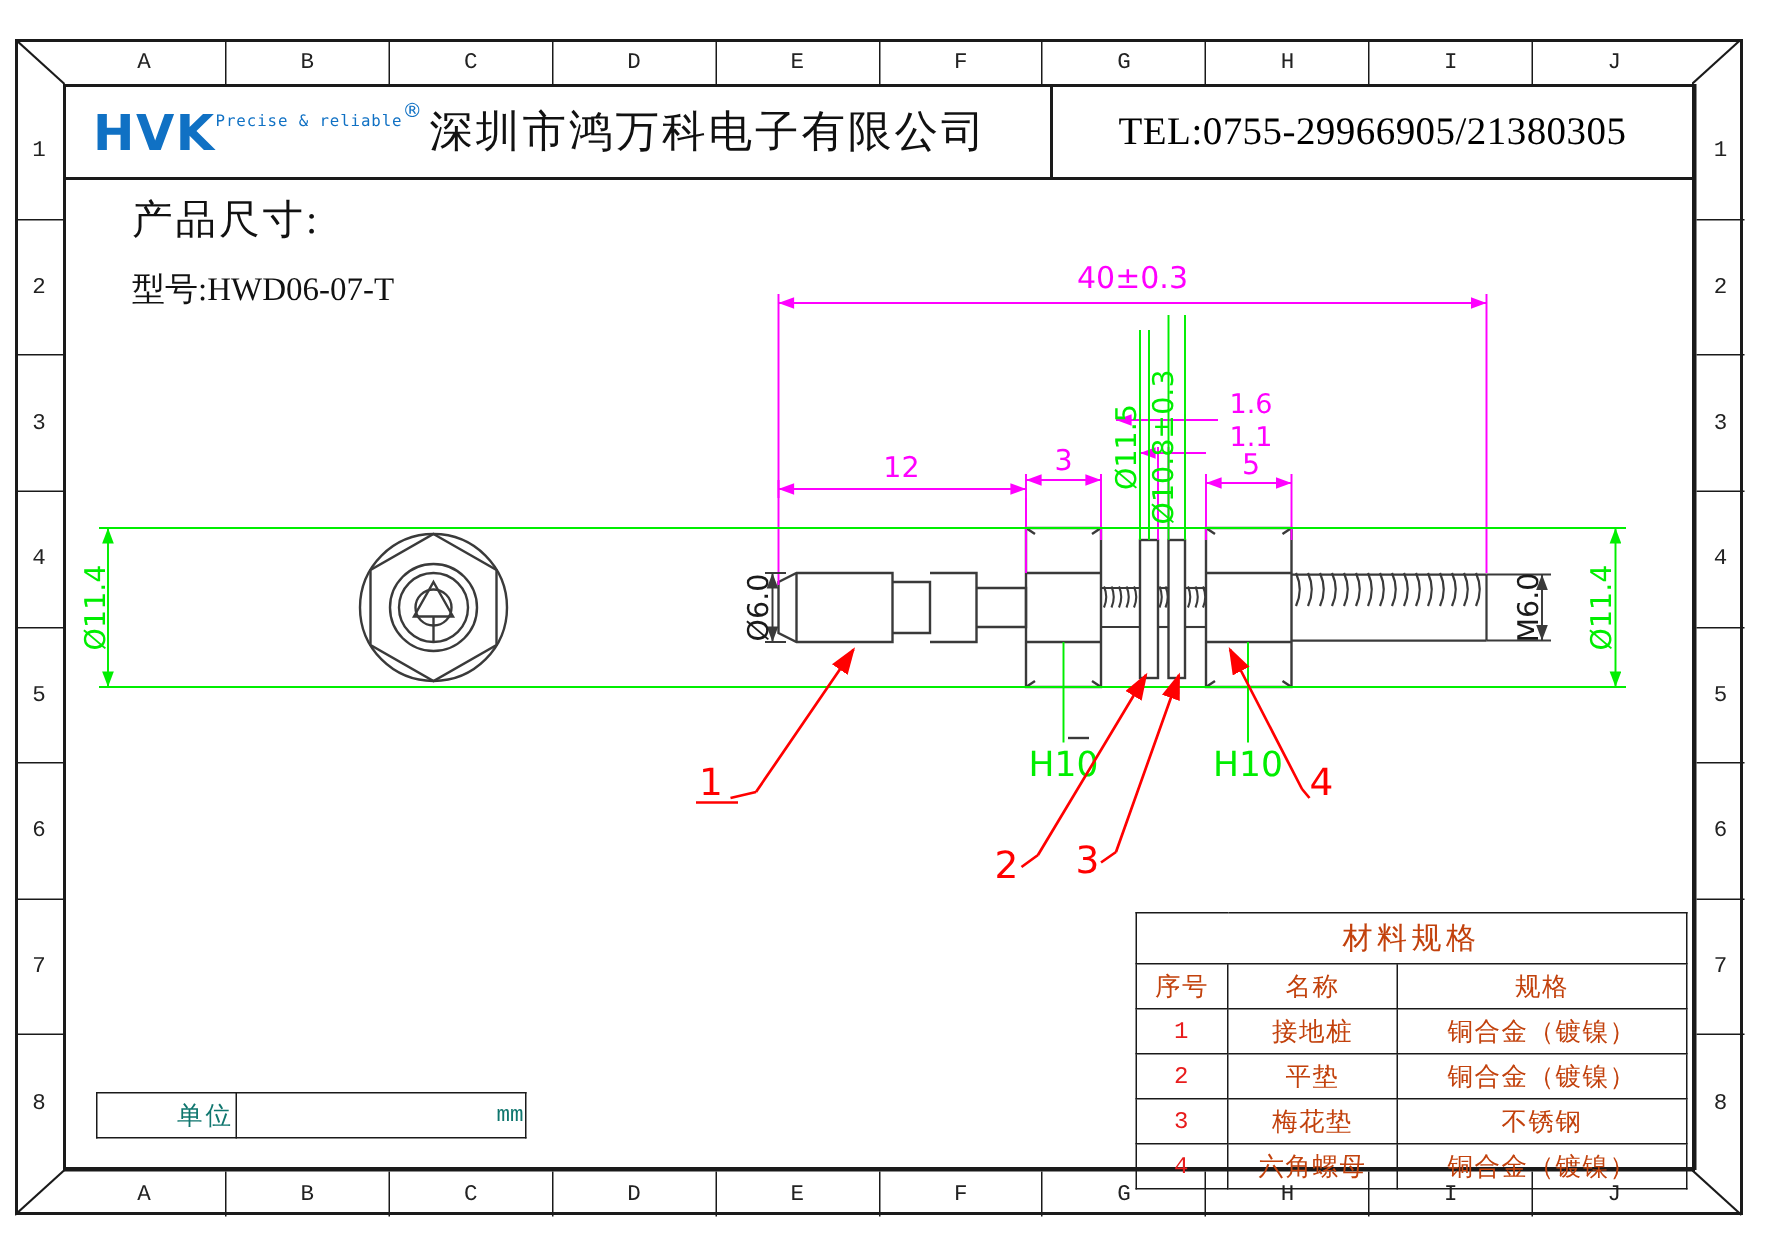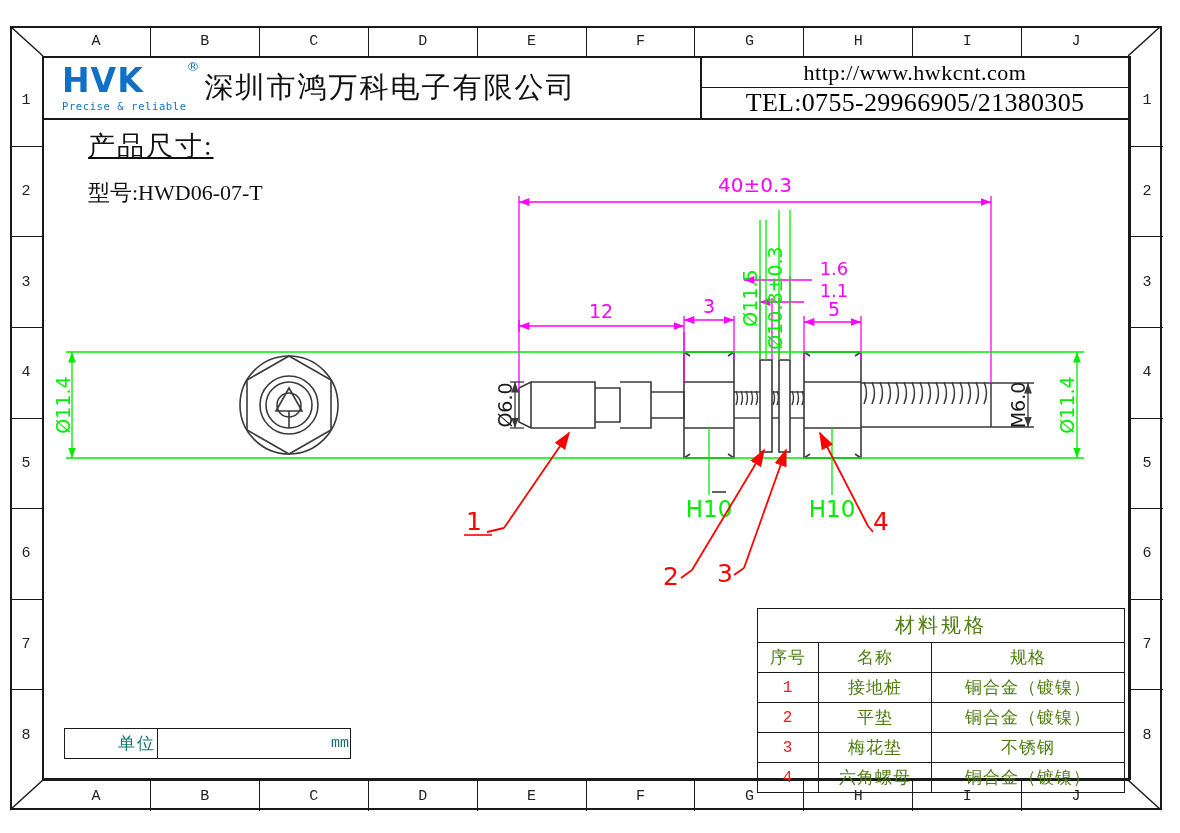--- a/index.html
+++ b/index.html
@@ -35,45 +35,45 @@
   
   .title-block{position:absolute;left:44px;top:58px;width:1084px;height:62px;
       border-bottom:2px solid #1a1a1a;box-sizing:border-box;display:flex;}
   .tb-left{flex:0 0 656px;display:flex;align-items:center;padding-left:18px;box-sizing:border-box;}
   .tb-right{flex:1 1 auto;border-left:2px solid #1a1a1a;display:flex;flex-direction:column;box-sizing:border-box;}
   .tb-url{flex:1 1 0;display:flex;align-items:center;justify-content:center;
       border-bottom:1.5px solid #1a1a1a;font-family:"Liberation Serif",serif;font-size:22px;letter-spacing:.5px;}
   .tb-tel{flex:1 1 0;display:flex;align-items:center;justify-content:center;
       font-family:"Liberation Serif",serif;font-size:26px;letter-spacing:.3px;}
 
-  .logo{display:flex;flex-direction:column;line-height:1;margin-right:18px;position:relative;}
+  .logo{display:flex;line-height:1;margin-right:18px;position:relative;}
   .logo-main{font-family:"DejaVu Sans",sans-serif;font-weight:bold;font-size:33px;color:#1071c4;letter-spacing:1px;}
   .logo-reg{position:absolute;right:-13px;top:-4px;font-size:13px;color:#1071c4;font-family:"DejaVu Sans",sans-serif;}
   .logo-sub{font-family:"DejaVu Sans Mono",monospace;font-size:10.5px;color:#1071c4;letter-spacing:.6px;margin-top:4px;}
   .company{font-family:"Liberation Serif",serif;font-size:29px;color:#111;letter-spacing:2px;}
 
   
-  .prod-title{position:absolute;left:88px;top:128px;font-size:27px;letter-spacing:2px;color:#111;text-decoration:underline;}
+  .prod-title{position:absolute;left:88px;top:128px;font-size:27px;letter-spacing:2px;color:#111;}
   .prod-model{position:absolute;left:88px;top:178px;font-size:22px;letter-spacing:0px;color:#111;}
 
   
   .canvas{position:absolute;left:44px;top:120px;width:1084px;height:660px;}
   .canvas svg{display:block;}
 
   
   .units-tbl{position:absolute;left:64px;top:728px;border-collapse:collapse;}
   .units-tbl td{border:1.3px solid #1a1a1a;height:27px;text-align:right;
       font-family:"Liberation Serif",serif;font-size:17px;color:#0f766e;}
   .units-tbl td.k{width:90px;letter-spacing:2px;}
   .units-tbl td.v{width:190px;font-family:"Liberation Mono",monospace;font-size:15px;}
 
   
   .mat-tbl{position:absolute;left:757px;top:608px;border-collapse:collapse;}
   .mat-tbl td{border:1.3px solid #1a1a1a;height:27px;text-align:center;
-      font-family:"Liberation Serif",serif;font-size:17px;color:#4d7c0f;letter-spacing:1px;}
+      font-family:"Liberation Serif",serif;font-size:17px;color:#c2410c;letter-spacing:1px;}
   .mat-tbl td.head{height:31px;font-size:20px;letter-spacing:3px;}
   .mat-tbl td.c0{width:58px;}
   .mat-tbl td.c1{width:110px;}
   .mat-tbl td.c2{width:190px;}
   .mat-tbl td.idx{color:#e81c1c;font-family:"Liberation Mono",monospace;font-size:16px;}
 </style>
 </head>
 <body>
 
 <div id="root">
@@ -153,21 +153,20 @@
   <div class="title-block">
     <div class="tb-left">
       <div class="logo">
         <span class="logo-main">HVK</span>
         <span class="logo-reg">®</span>
         <span class="logo-sub">Precise &amp; reliable</span>
       </div>
       <span class="company">深圳市鸿万科电子有限公司</span>
     </div>
     <div class="tb-right">
-      <div class="tb-url">http://www.hwkcnt.com</div>
       <div class="tb-tel">TEL:0755-29966905/21380305</div>
     </div>
   </div>
 
   <div class="prod-title">产品尺寸:</div>
   <div class="prod-model">型号:HWD06-07-T</div>
 
   <div class="canvas">
     <svg width="1084" height="660" viewBox="0 0 1084 660">
       <defs>

